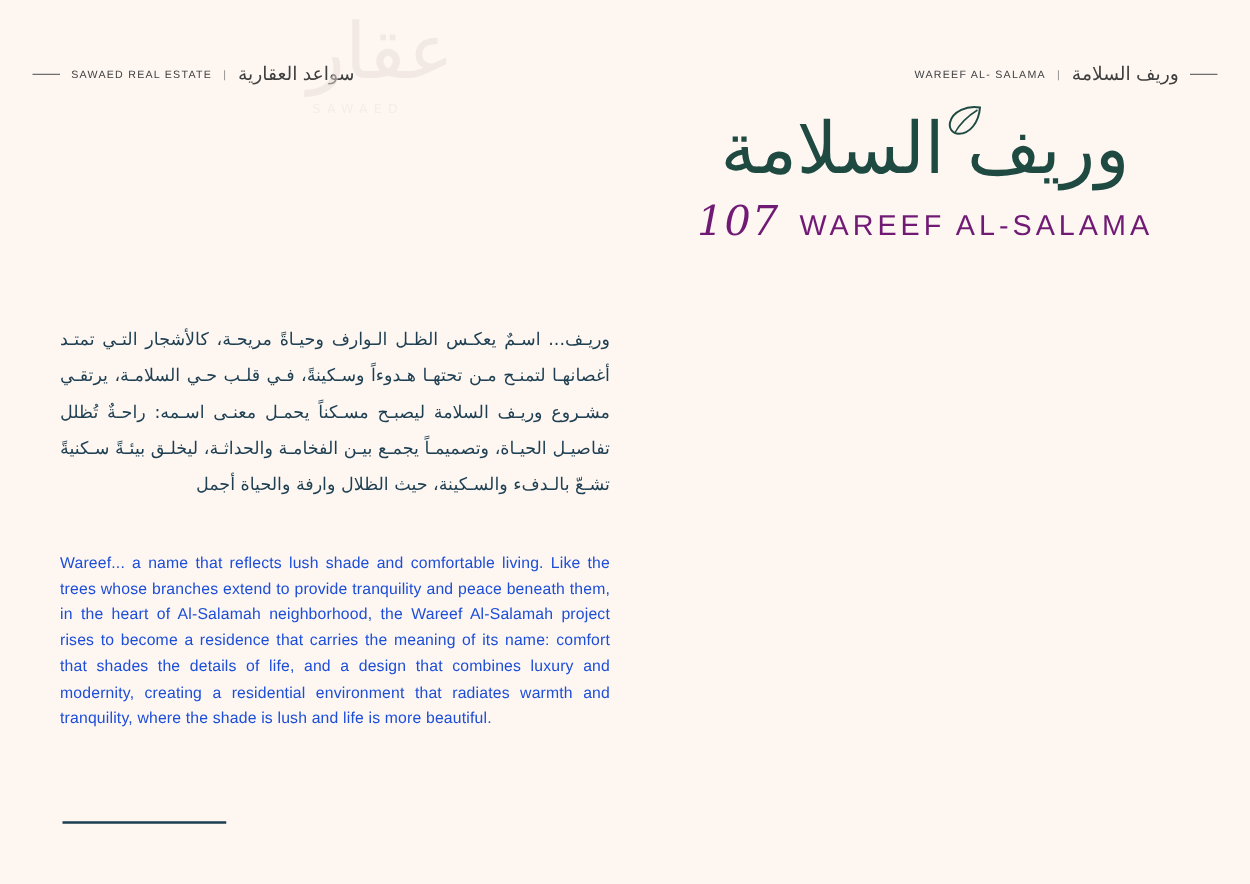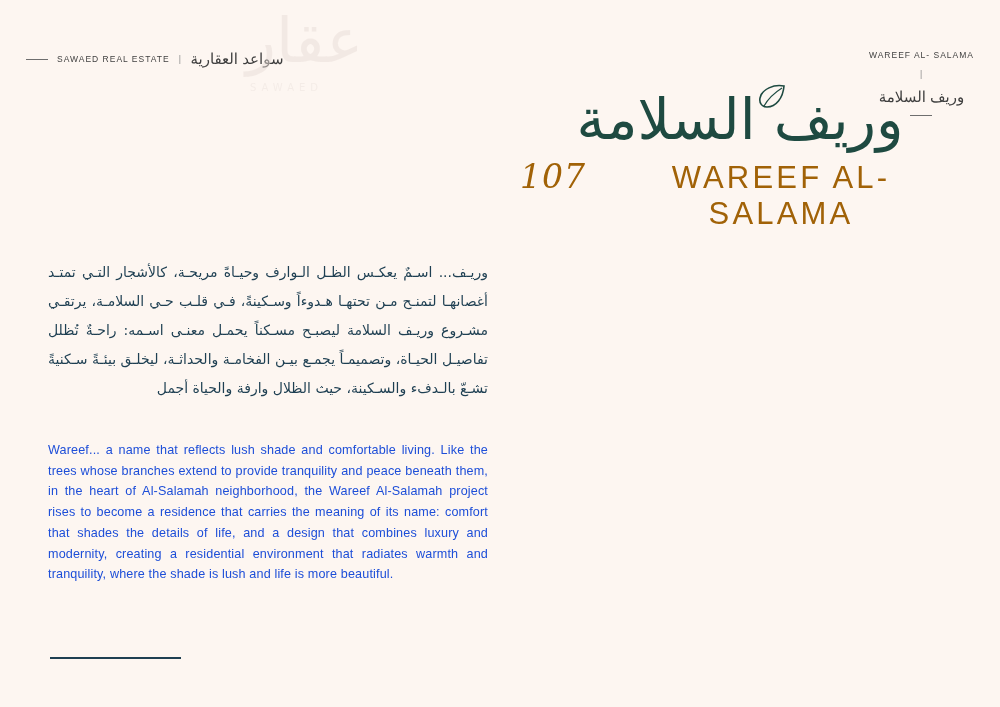--- a/index.html
+++ b/index.html
@@ -42,21 +42,20 @@
     color: #4a4a4a;
     white-space: nowrap;
   }
 
   .header-left {
     left: 26px;
   }
 
   .header-right {
     right: 26px;
-    flex-direction: column;
   }
 
   .header-rule {
     width: 22px;
     height: 1px;
     background: #6e6e6e;
     display: inline-block;
   }
 
   .header-sep {
@@ -127,33 +126,33 @@
     letter-spacing: 1px;
     white-space: nowrap;
   }
 
   .logo-line {
     margin-top: 6px;
     display: flex;
     align-items: baseline;
     justify-content: center;
     gap: 16px;
-    color: #a16207;
+    color: #701a75;
   }
 
   .logo-number {
     font-family: "DejaVu Serif", serif;
     font-size: 33px;
     font-style: italic;
     letter-spacing: 1px;
   }
 
   .logo-latin {
     font-family: "Liberation Sans", sans-serif;
-    font-size: 31px;
+    font-size: 23px;
     letter-spacing: 3.2px;
   }
 
   .logo-leaf {
     position: absolute;
     top: -4px;
     left: 236px;
     width: 30px;
     height: 26px;
   }

